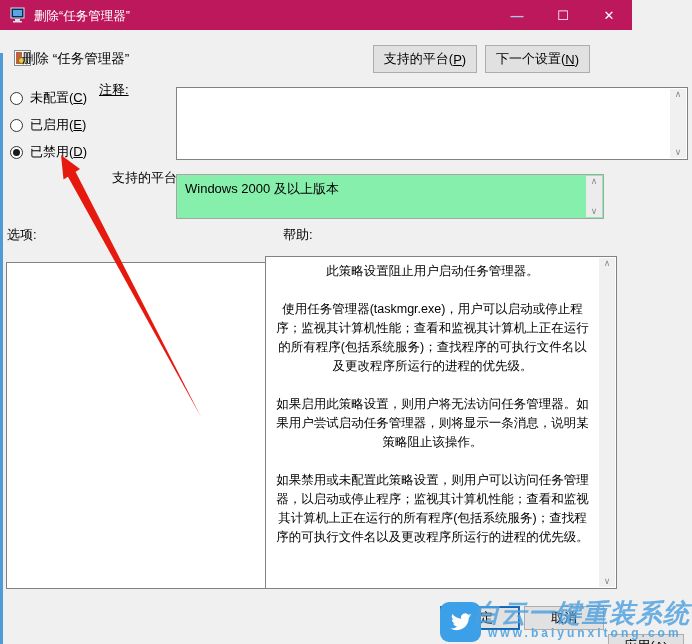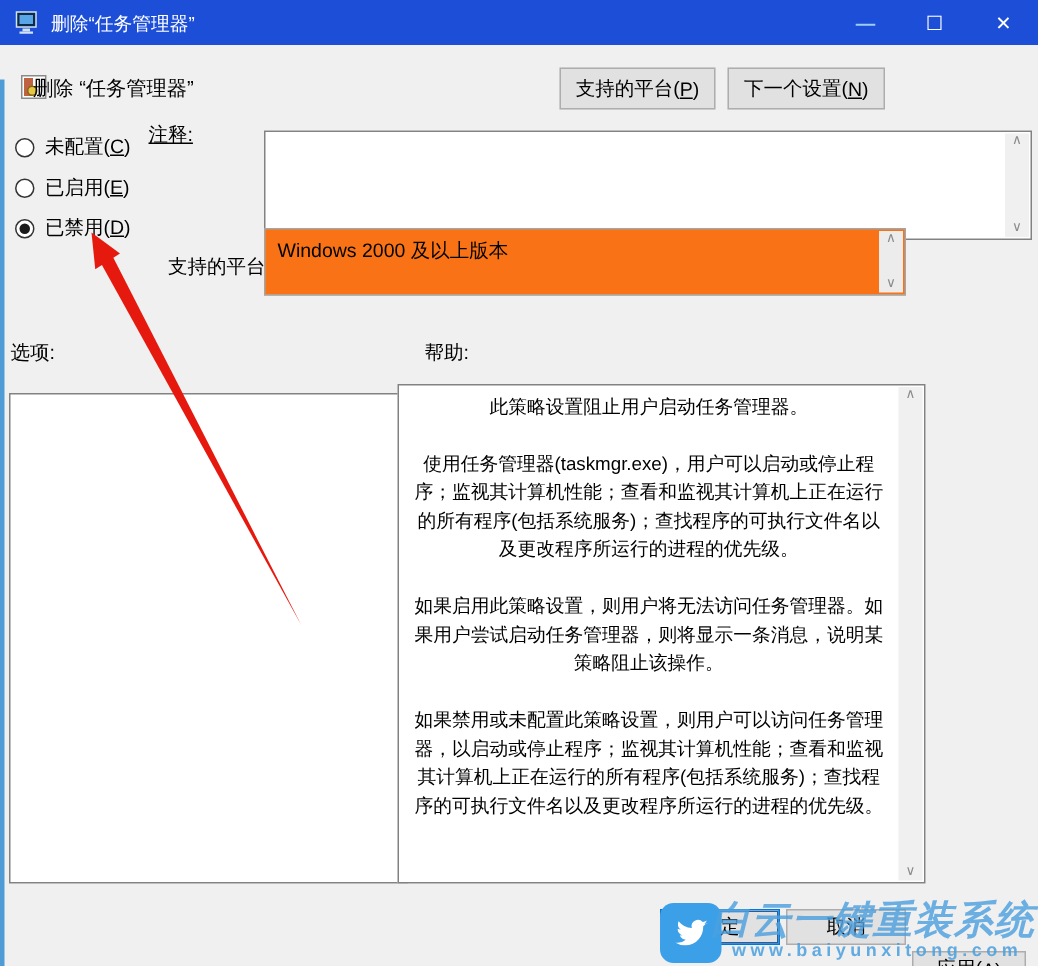--- a/index.html
+++ b/index.html
@@ -1,20 +1,20 @@
 <!DOCTYPE html>
 <html><head>
 <meta charset="utf-8">
 <style>
   html,body{margin:0;padding:0;}
   body{width:692px;height:644px;position:relative;overflow:hidden;
        background:#f0f0f0;font-family:"Liberation Sans",sans-serif;
        font-size:13px;color:#000;}
   
-  .titlebar{position:absolute;left:0;top:0;width:692px;height:30px;background:#1d4ed8;}
+  .titlebar{position:absolute;left:0;top:0;width:632px;height:30px;background:#be185d;}
   .app-icon{position:absolute;left:10px;top:7px;width:16px;height:16px;}
   .win-title{position:absolute;left:34px;top:8px;color:#fff;font-size:12.5px;white-space:nowrap;}
   .win-controls{position:absolute;right:0;top:0;height:30px;display:flex;}
   .win-btn{width:46px;height:30px;display:flex;align-items:center;justify-content:center;
            color:#fff;font-size:13px;background:transparent;border:0;}
   .win-btn.min{color:#9fcdf0;font-weight:bold;}
   
   .policy-icon{position:absolute;left:14px;top:50px;width:17px;height:16px;background:#fff;
                border:1px solid #8a8a8a;box-sizing:border-box;}
   .policy-icon .bar{position:absolute;left:1px;top:1px;width:6px;height:12px;background:#c0623f;}
@@ -33,21 +33,21 @@
   .radio{width:13px;height:13px;border:1px solid #333;border-radius:50%;background:#fff;
          box-sizing:border-box;position:relative;flex:0 0 13px;}
   .radio.checked::after{content:"";position:absolute;left:2px;top:2px;right:2px;bottom:2px;
          background:#1a1a1a;border-radius:50%;}
   
   .lbl{position:absolute;white-space:nowrap;}
   .comment-label{left:99px;top:81px;text-decoration:underline;}
   .platform-label{left:112px;top:169px;}
   .field{position:absolute;box-sizing:border-box;background:#fff;border:1px solid #828282;}
   .comment-box{left:176px;top:87px;width:512px;height:73px;}
-  .platform-box{left:176px;top:152px;width:428px;height:45px;background:#f97316;border-color:#a5a5a5;}
+  .platform-box{left:176px;top:174px;width:428px;height:45px;background:#86efac;border-color:#a5a5a5;}
   .platform-text{position:absolute;left:8px;top:5px;font-size:13px;}
   .vscroll{position:absolute;right:1px;top:1px;bottom:1px;width:16px;background:#f0f0f0;
            display:flex;flex-direction:column;justify-content:space-between;align-items:center;
            padding:1px 0;box-sizing:border-box;}
   .platform-box .vscroll{background:#ececec;}
   .chev{font-size:9px;line-height:9px;color:#8b8b8b;font-family:"DejaVu Sans",sans-serif;}
   
   .options-label{left:7px;top:226px;}
   .help-label{left:283px;top:226px;}
   .options-box{left:6px;top:262px;width:266px;height:327px;}

